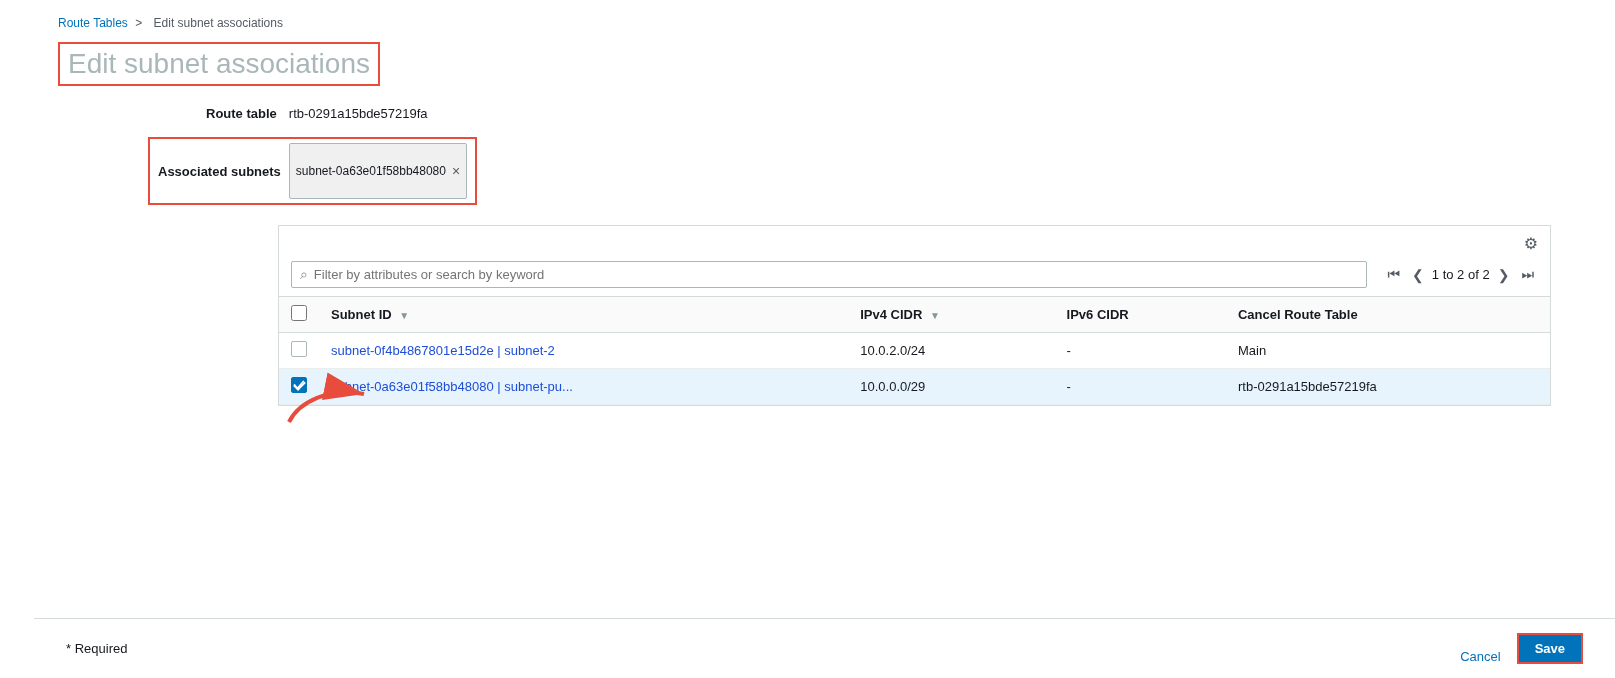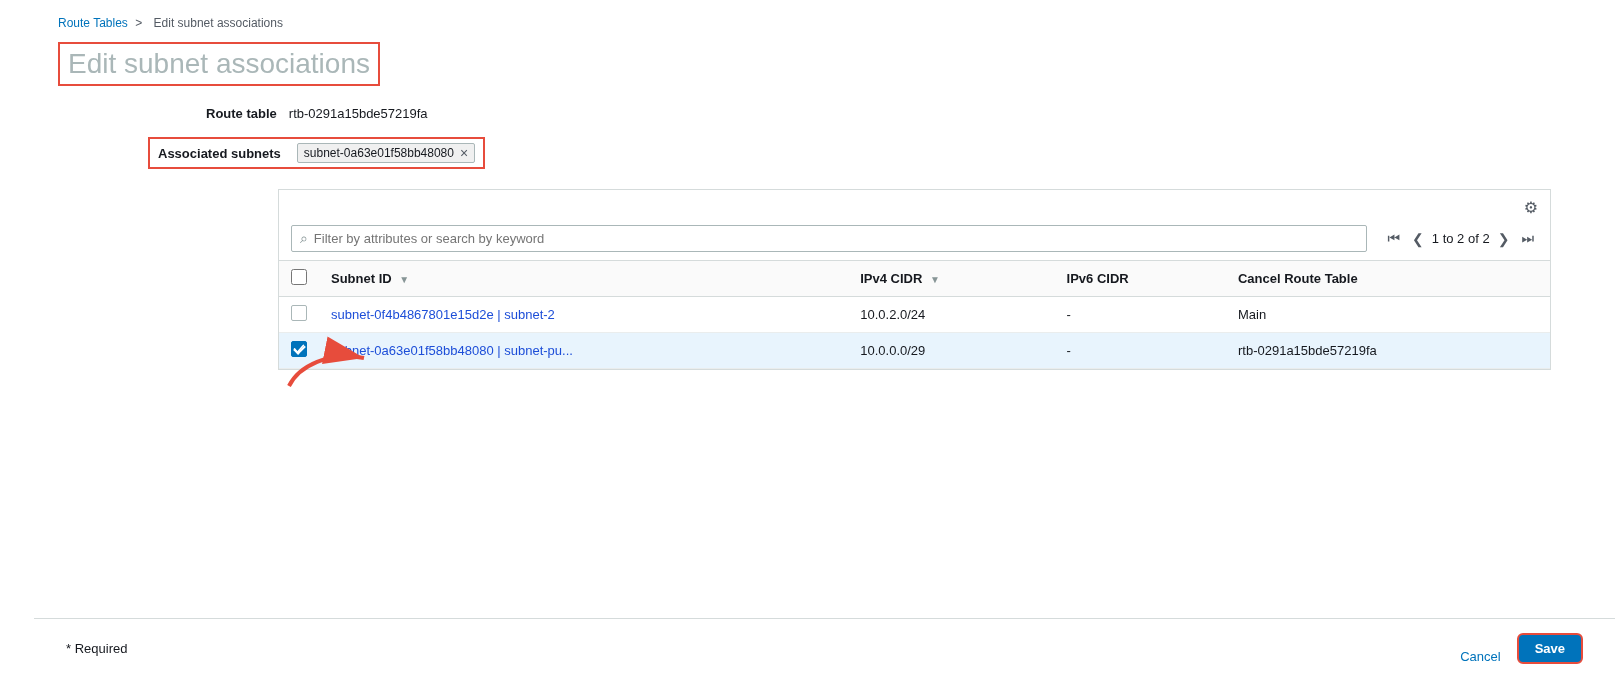--- a/index.html
+++ b/index.html
@@ -67,31 +67,30 @@
       display: flex;
       align-items: center;
       margin-bottom: 20px;
       padding-left: 90px;
     }
     .associated-subnets-box {
       border: 2px solid #e74c3c;
       display: flex;
       align-items: center;
       padding: 4px 8px;
-      gap: 8px;
     }
     .associated-subnets-label {
       font-weight: 700;
       margin-right: 8px;
     }
     .subnet-tag {
       background: #f0f0f0;
       border: 1px solid #aab7b8;
       border-radius: 2px;
-      padding: 2px 6px;
+      padding: 20px 6px;
       display: flex;
       align-items: center;
       gap: 6px;
       font-size: 12px;
     }
     .subnet-tag-close {
       cursor: pointer;
       color: #545b64;
       font-size: 14px;
       line-height: 1;
@@ -268,21 +267,21 @@
       text-decoration: none;
     }
     .save-btn {
       background: #0073bb;
       color: #fff;
       border: 2px solid #e74c3c;
       padding: 6px 16px;
       cursor: pointer;
       font-size: 13px;
       font-weight: 700;
-      border-radius: 6px;
+      border-radius: 0;
     }
 
     
     .annotation-layer {
       position: relative;
     }
   </style>
 </head>
 <body>
 

